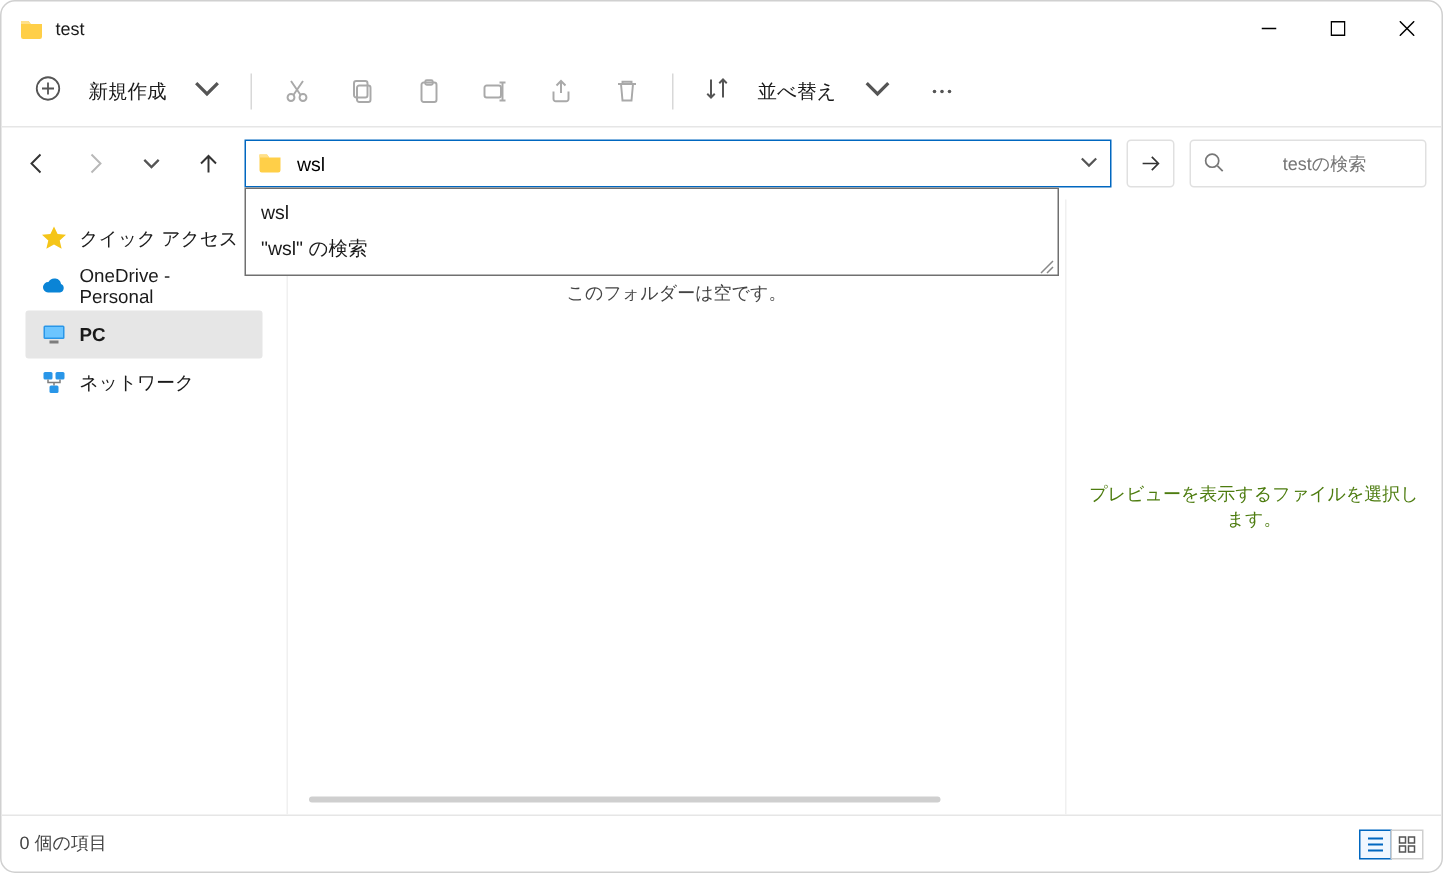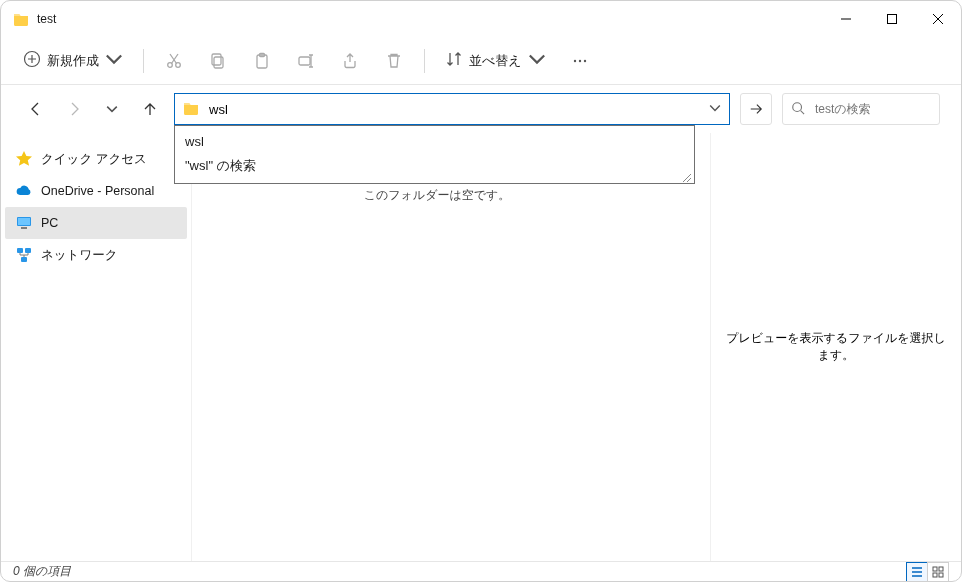--- a/index.html
+++ b/index.html
@@ -10,55 +10,55 @@
   .titlebar { height:36px; display:flex; align-items:center; padding-left:12px; }
   .titlebar .title-icon { width:16px; height:16px; margin-right:8px; }
   .titlebar .title-text { font-size:12px; flex:0 0 auto; }
   .titlebar .spacer { flex:1; }
   .winctrl { width:46px; height:36px; display:flex; align-items:center; justify-content:center; }
   .winctrl svg { width:10px; height:10px; }
 
   
   .toolbar { height:48px; display:flex; align-items:center; padding:0 12px; gap:4px; border-bottom:1px solid #e6e6e6;}
   .tbtn { height:36px; min-width:40px; display:flex; align-items:center; justify-content:center; border-radius:4px; color:#555; position:relative; }
-  .tbtn.labeled { padding:0 10px; gap:6px; color:#1a1a1a; font-size:13px; }
+  .tbtn.labeled { padding:0 10px; gap:18px; color:#1a1a1a; font-size:13px; }
   .tbtn svg { width:18px; height:18px; }
   .tsep { width:1px; height:24px; background:#d8d8d8; margin:0 6px; }
   .chev-small { width:10px; height:10px; }
 
   
-  .navrow { height:48px; display:flex; align-items:center; padding:0 21px; gap:10px; position:relative; }
+  .navrow { height:48px; display:flex; align-items:center; padding:0 10px; gap:10px; position:relative; }
   .nbtn { width:28px; height:28px; display:flex; align-items:center; justify-content:center; color:#555; }
   .nbtn.disabled { color:#b8b8b8; }
   .addr-wrap { flex:1; position:relative; }
   .addressbar { height:32px; border:1px solid #0067c0; display:flex; align-items:center; padding:0 8px; gap:8px; background:#fff; }
   .addressbar input { border:none; outline:none; flex:1; font-size:13px; font-family:inherit; }
   .addr-dropdown { position:absolute; top:32px; left:0; right:35px; border:1px solid #707070; background:#fff; z-index:10; padding:4px 0; }
   .addr-dropdown .row { padding:4px 10px; font-size:13px; }
   .addr-dropdown .resize-grip { position:absolute; right:2px; bottom:0; width:12px; height:12px; }
   .go-btn { width:32px; height:32px; border:1px solid #e0e0e0; display:flex; align-items:center; justify-content:center; border-radius:3px;}
   .searchbox { width:158px; height:32px; border:1px solid #e0e0e0; display:flex; align-items:center; padding:0 8px; gap:8px; color:#777; border-radius:3px;}
-  .searchbox input { border:none; outline:none; width:100%; font-size:12px; color:#6d28d9; }
+  .searchbox input { border:none; outline:none; width:100%; font-size:12px; color:#6d28d9;text-align:center; }
 
   
   .body { flex:1; display:flex; min-height:0; }
-  .navpane { width:190px; padding:10px 4px; }
+  .navpane { width:190px; padding:10px 16px; }
   .navitem { display:flex; align-items:center; gap:8px; height:32px; padding:0 10px; border-radius:2px; font-size:12.5px;}
-  .navitem.selected { background:#e6e6e6; }
+  .navitem.selected { background:#e6e6e6;font-weight:bold; }
   .navitem .nicon { width:18px; height:18px; flex-shrink:0; display:flex; align-items:center; justify-content:center;}
-  .content { flex:1; display:flex; flex-direction:row; border-left:1px solid #f0f0f0; border-right:1px solid #f0f0f0; position:relative;text-align:right;}
+  .content { flex:1; display:flex; flex-direction:column; border-left:1px solid #f0f0f0; border-right:1px solid #f0f0f0; position:relative;text-align:right;}
   .content-area { flex:1; margin:4px 12px 0 12px; background:#fff; display:flex; flex-direction:column; align-items:center; position:relative;}
   .empty-msg { margin-top:50px; color:#444; font-size:12px;}
   .hscrollbar { height:12px; margin:0 14px 4px 14px; background:transparent; position:relative; }
   .hscrollbar .thumb { position:absolute; left:0; top:4px; height:4px; width:86%; background:#cfcfcf; border-radius:2px;}
   .preview { width:250px; display:flex; align-items:center; justify-content:center; padding:10px; }
-  .preview-text { color:#000000; font-size:12px; text-align:center; }
-
-  
-  .statusbar { height:20px; border-top:1px solid #e6e6e6; display:flex; align-items:center; padding:0 12px; font-size:12px; color:#444;font-style:italic;}
+  .preview-text { color:#4d7c0f; font-size:12px; text-align:center; }
+
+  
+  .statusbar { height:38px; border-top:1px solid #e6e6e6; display:flex; align-items:center; padding:0 12px; font-size:12px; color:#444;}
   .statusbar .spacer { flex:1; }
   .viewbtn { width:22px; height:20px; border:1px solid #cfcfcf; display:flex; align-items:center; justify-content:center; margin-left:-1px;}
   .viewbtn.active { border-color:#0067c0; background:#f0f7ff;}
   .viewbtn svg { width:12px; height:12px; }
 
   .folder-icon { width:16px; height:16px; }
 </style>
 </head>
 <body>
 

